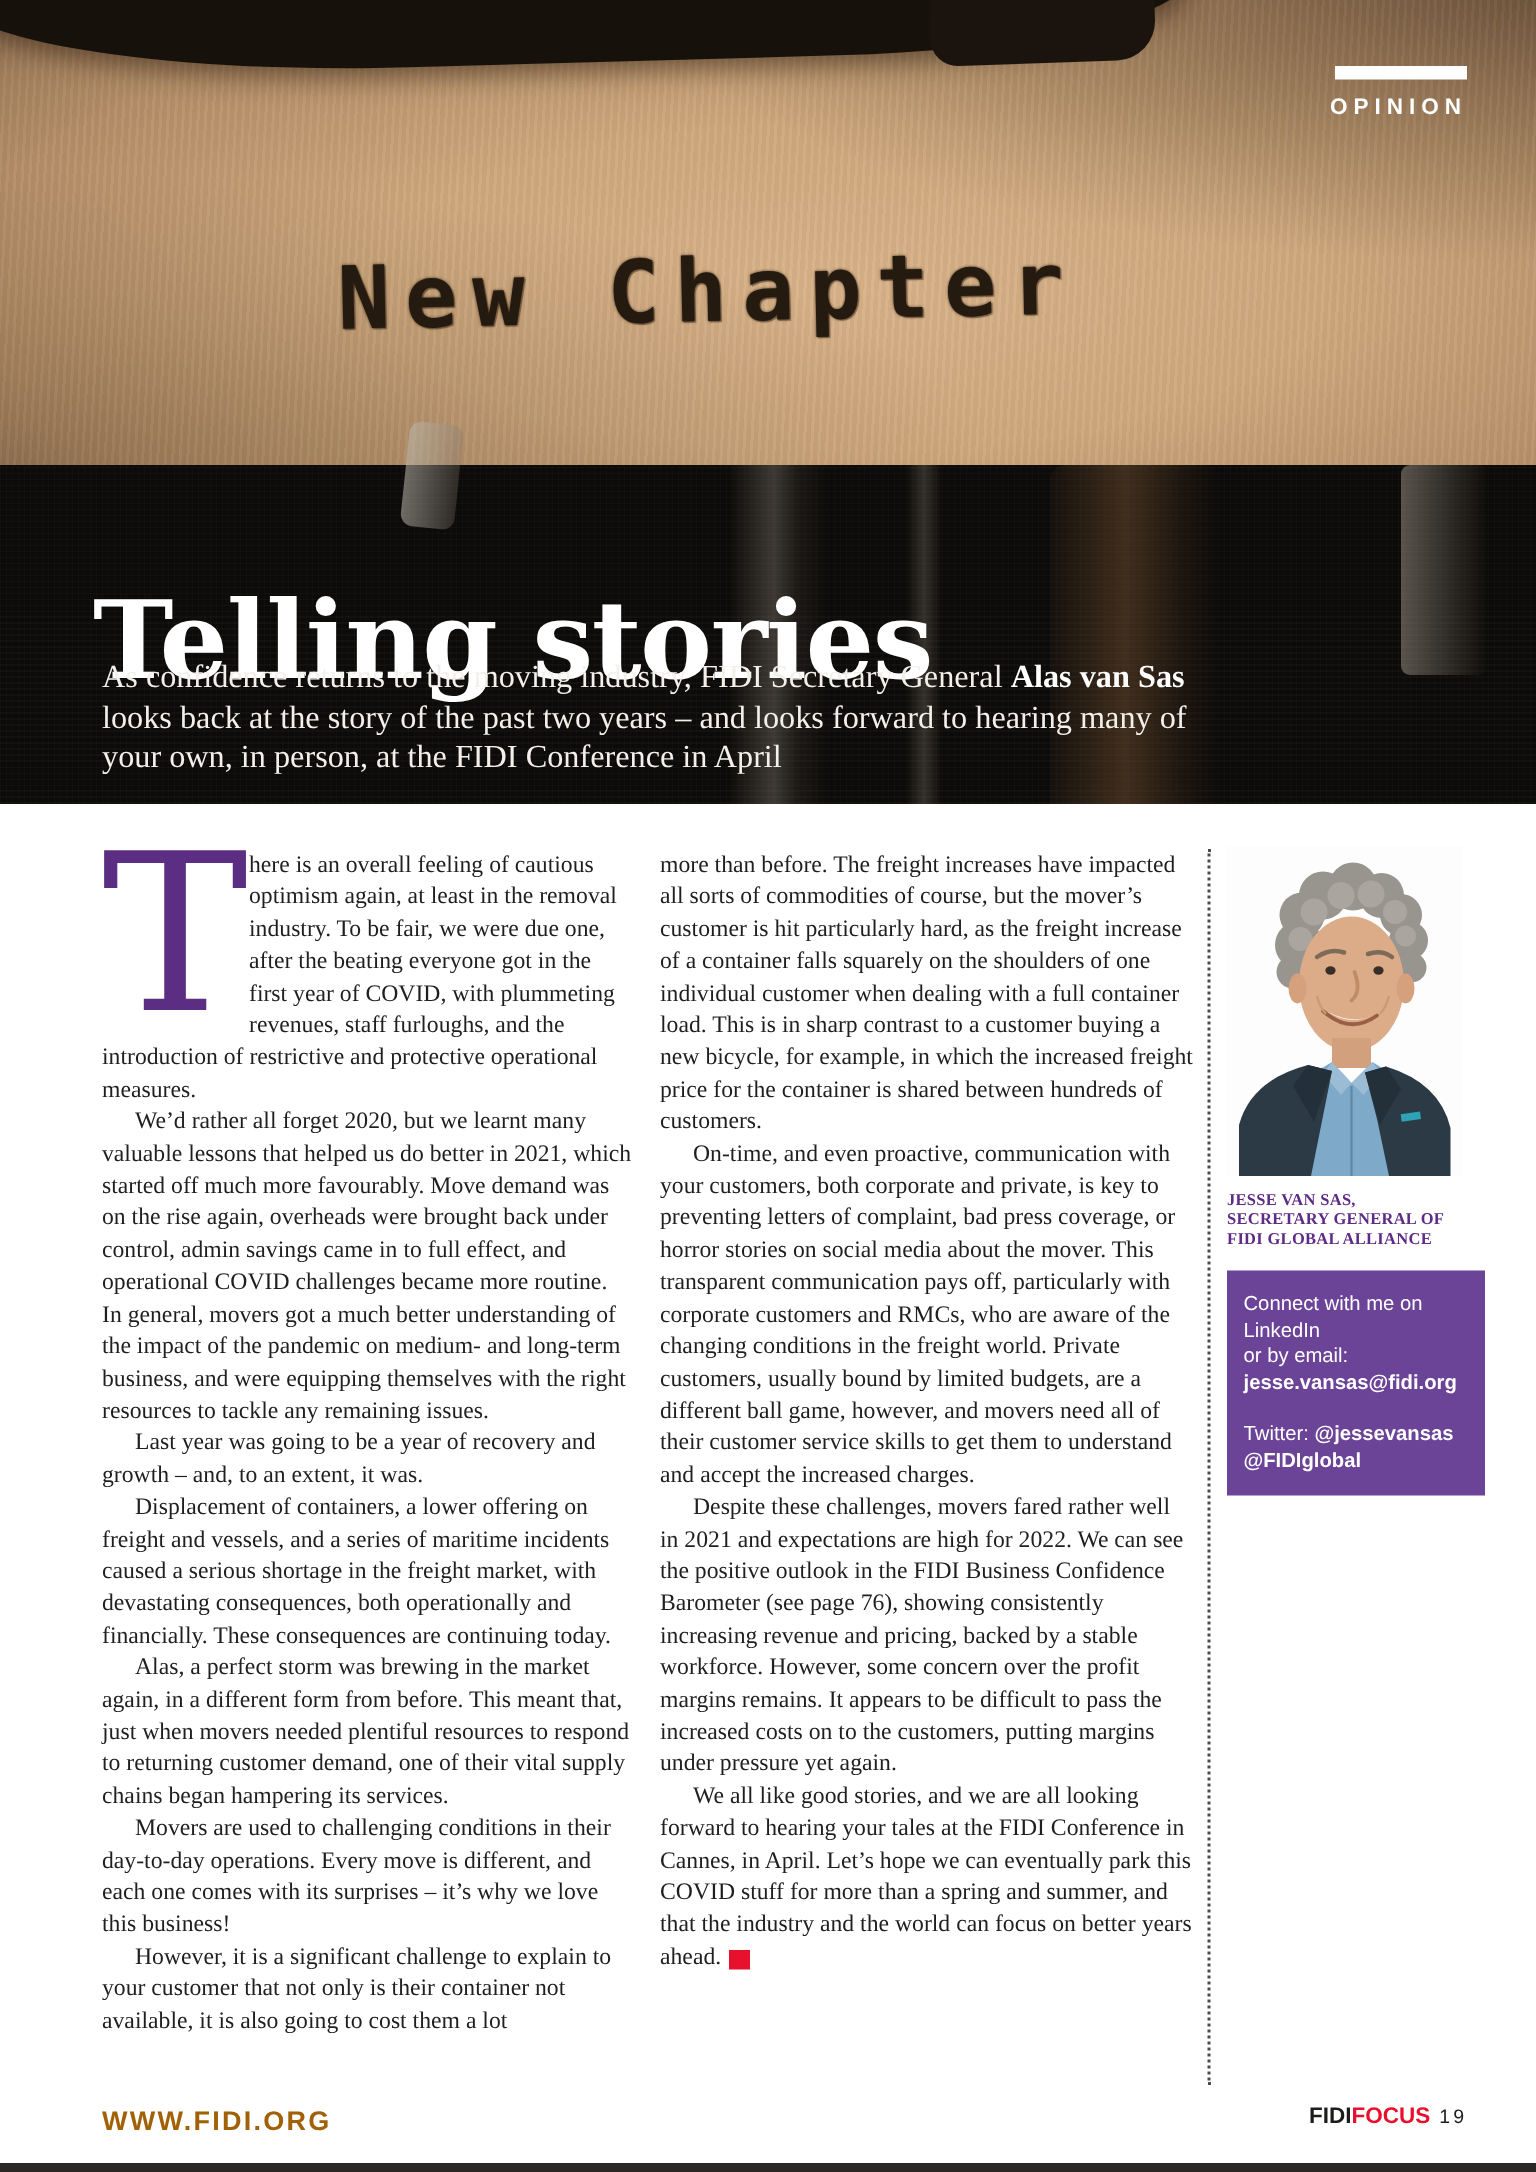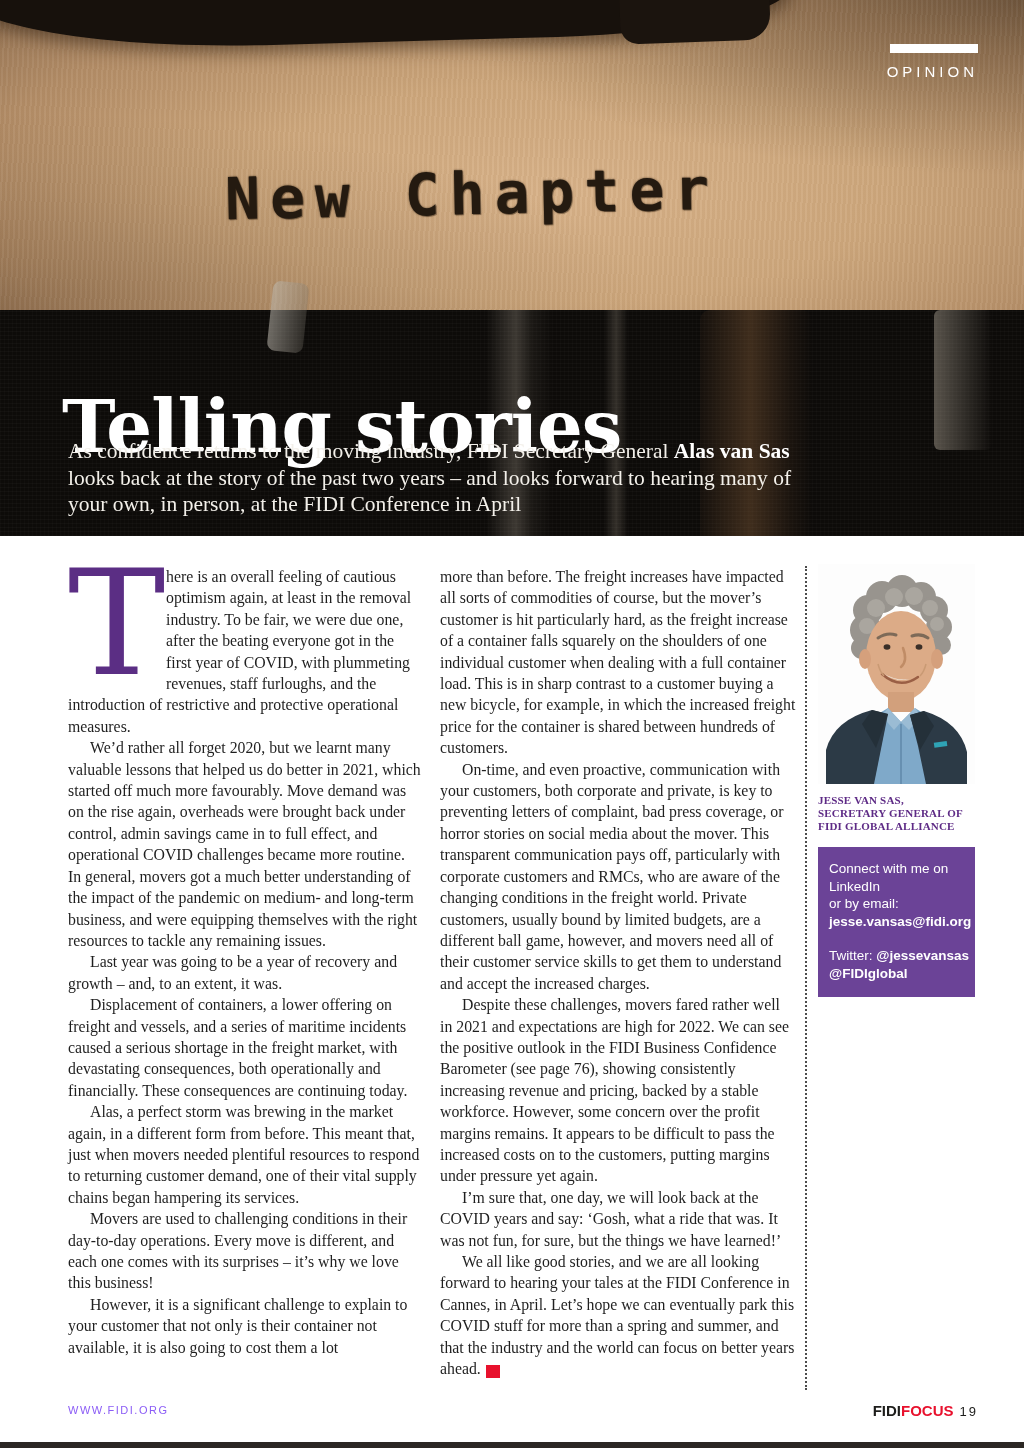--- a/index.html
+++ b/index.html
@@ -18,21 +18,21 @@
       border-radius:0 45% 45% 60%/0 90% 70% 100%;transform:rotate(-1.6deg);
       box-shadow:0 6px 18px rgba(40,25,12,.55);}
   #roller-nub{position:absolute;left:620px;top:-10px;width:150px;height:52px;background:#1b140e;
       border-radius:0 0 26px 18px;transform:rotate(-2deg);}
   #typed-text{position:absolute;left:225px;top:160px;
       font-family:"DejaVu Sans Mono",monospace;font-weight:bold;font-size:58px;
       letter-spacing:10px;color:#241a10;transform:rotate(-1.2deg);
       text-shadow:0 0 2px rgba(40,26,12,.85),1px 1px 0 rgba(40,26,12,.35);}
   #opinion{position:absolute;right:46px;top:44px;text-align:right;}
   #opinion .bar{display:block;width:88px;height:9px;background:#ffffff;margin:0 0 10px auto;}
-  #opinion .label{font-family:"Liberation Sans",sans-serif;font-weight:normal;font-size:15px;
+  #opinion .label{font-family:"Liberation Sans",sans-serif;font-weight:bold;font-size:15px;
       letter-spacing:4px;color:#ffffff;}
 
   
   #hero-dark{position:absolute;left:0;top:310px;width:1024px;height:226px;background:#0d0b09;}
   .weave{position:absolute;inset:0;opacity:.5;
       background:
         repeating-linear-gradient(0deg, rgba(255,255,255,.05) 0 1px, transparent 1px 4px),
         repeating-linear-gradient(90deg, rgba(255,255,255,.04) 0 1px, transparent 1px 4px);}
   .mbar{position:absolute;top:0;height:226px;}
   #mbar1{left:486px;width:66px;background:linear-gradient(90deg,transparent,rgba(170,160,145,.30) 45%,rgba(90,84,74,.18) 70%,transparent);}
@@ -63,30 +63,30 @@
       color:#ffffff;font-family:"Liberation Sans",sans-serif;font-weight:bold;font-size:8px;
       line-height:13px;text-align:center;vertical-align:baseline;}
   #vdots{position:absolute;left:805px;top:566px;height:824px;width:0;
       border-left:2px dotted #4c4c4c;}
 
   
   #sidebar{position:absolute;left:818px;top:564px;width:157px;}
   #portrait{width:157px;height:220px;display:block;background:#fdfdfd;}
   #caption{margin-top:10px;font-family:Liberation Serif, serif;font-weight:bold;
       font-size:11px;line-height:13px;color:#5e2b86;letter-spacing:.2px;}
-  #connect-box{margin-top:14px;width:157px;box-sizing:border-box;background:#6b4397;
+  #connect-box{margin-top:14px;width:172px;box-sizing:border-box;background:#6b4397;
       padding:13px 10px 15px 11px;font-family:"Liberation Sans",sans-serif;
       font-size:13.5px;line-height:17.5px;color:#ffffff;}
   #connect-box .bold{font-weight:bold;white-space:nowrap;}
   #connect-box .tw{margin-top:17px;white-space:nowrap;}
   #connect-box .tw2{}
 
   
   #footer-left{position:absolute;left:68px;top:1404px;font-family:"Liberation Sans",sans-serif;
-      font-weight:normal;font-size:11px;letter-spacing:1.5px;color:#8b5cf6;}
+      font-weight:bold;font-size:18px;letter-spacing:1.5px;color:#a16207;}
   #footer-right{position:absolute;right:46px;top:1402px;font-family:Liberation Sans, sans-serif;
       font-weight:bold;font-size:15px;color:#1d1d1b;}
   #footer-right .red{color:#e8112d;}
   #footer-right .pg{font-weight:normal;font-size:13px;letter-spacing:2px;margin-left:6px;}
   #bottom-strip{position:absolute;left:0;top:1442px;width:1024px;height:6px;background:#2b2724;}
 </style>
 </head>
 <body>
 
 <div id="page">
@@ -124,21 +124,20 @@
     <p class="indent">Displacement of containers, a lower offering on freight and vessels, and a series of maritime incidents caused a serious shortage in the freight market, with devastating consequences, both operationally and financially. These consequences are continuing today.</p>
     <p class="indent">Alas, a perfect storm was brewing in the market again, in a different form from before. This meant that, just when movers needed plentiful resources to respond to returning customer demand, one of their vital supply chains began hampering its services.</p>
     <p class="indent">Movers are used to challenging conditions in their day-to-day operations. Every move is different, and each one comes with its surprises – it’s why we love this business!</p>
     <p class="indent">However, it is a significant challenge to explain to your customer that not only is their container not available, it is also going to cost them a lot</p>
   </div>
 
   <div class="bodycol" id="col2">
     <p>more than before. The freight increases have impacted all sorts of commodities of course, but the mover’s customer is hit particularly hard, as the freight increase of a container falls squarely on the shoulders of one individual customer when dealing with a full container load. This is in sharp contrast to a customer buying a new bicycle, for example, in which the increased freight price for the container is shared between hundreds of customers.</p>
     <p class="indent">On-time, and even proactive, communication with your customers, both corporate and private, is key to preventing letters of complaint, bad press coverage, or horror stories on social media about the mover. This transparent communication pays off, particularly with corporate customers and RMCs, who are aware of the changing conditions in the freight world. Private customers, usually bound by limited budgets, are a different ball game, however, and movers need all of their customer service skills to get them to understand and accept the increased charges.</p>
     <p class="indent">Despite these challenges, movers fared rather well in 2021 and expectations are high for 2022. We can see the positive outlook in the FIDI Business Confidence Barometer (see page 76), showing consistently increasing revenue and pricing, backed by a stable workforce. However, some concern over the profit margins remains. It appears to be difficult to pass the increased costs on to the customers, putting margins under pressure yet again.</p>
-    <p class="indent">I’m sure that, one day, we will look back at the COVID years and say: ‘Gosh, what a ride that was. It was not fun, for sure, but the things we have learned!’</p>
     <p class="indent"><span>We all like good stories, and we are all looking forward to hearing your tales at the FIDI Conference in Cannes, in April. Let’s hope we can eventually park this COVID stuff for more than a spring and summer, and that the industry and the world can focus on better years ahead.</span><span class="endmark">FF</span></p>
   </div>
 
   <div id="vdots"></div>
 
   <div id="sidebar">
     <svg id="portrait" viewBox="0 0 157 220" xmlns="http://www.w3.org/2000/svg">
       <rect width="157" height="220" fill="#fdfdfd"></rect>
 
       <g fill="#98948e">

